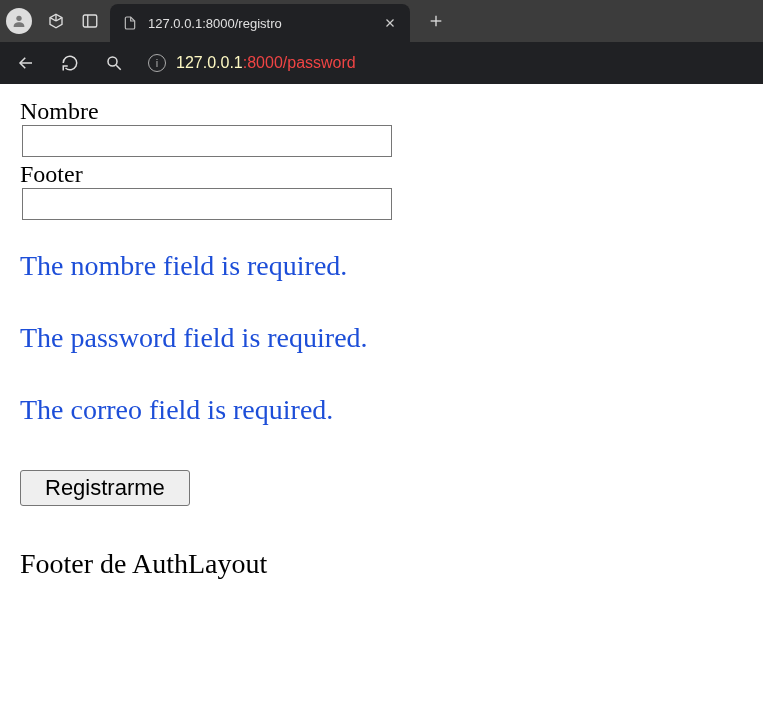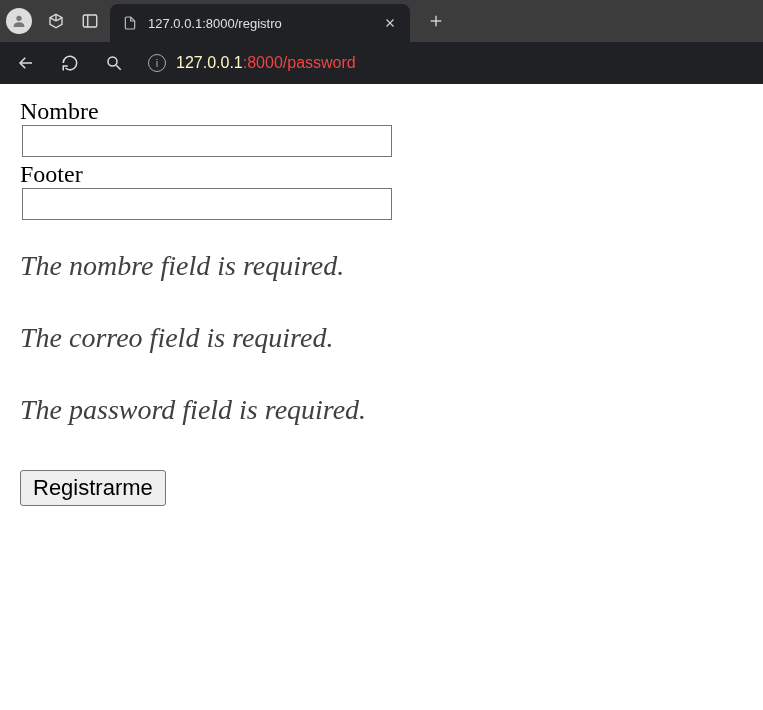--- a/index.html
+++ b/index.html
@@ -120,29 +120,28 @@
       font-size: 18px;
       padding: 2px 4px;
       border: 1px solid #767676;
       background: #fff;
       margin-left: 2px;
     }
     .errors {
       margin-top: 30px;
     }
     .error-msg {
-      color: #404040;
+      color: #1d4ed8;
       font-size: 28px;
       margin-bottom: 40px;
-      font-style: italic;
     }
     .submit-btn {
       font-family: Arial, sans-serif;
       font-size: 22px;
-      padding: 4px 12px;
+      padding: 4px 24px;
       background: #efefef;
       border: 1px solid #767676;
       border-radius: 3px;
       cursor: pointer;
       margin-top: 4px;
     }
     .footer {
       margin-top: 42px;
       font-size: 28px;
     }
@@ -224,19 +223,20 @@
     <label>Nombre</label>
     <input type="text" value="" style="">
   </div>
   <div class="form-row">
     <label>Footer</label>
     <input type="text" value="" style="">
   </div>
 
   <div class="errors">
     <p class="error-msg">The nombre field is required.</p>
+    <p class="error-msg">The password field is required.</p>
     <p class="error-msg">The correo field is required.</p>
-    <p class="error-msg">The password field is required.</p>
   </div>
 
   <button class="submit-btn">Registrarme</button>
 
+  <p class="footer">Footer de AuthLayout</p>
 </div>
 
 </body></html>

